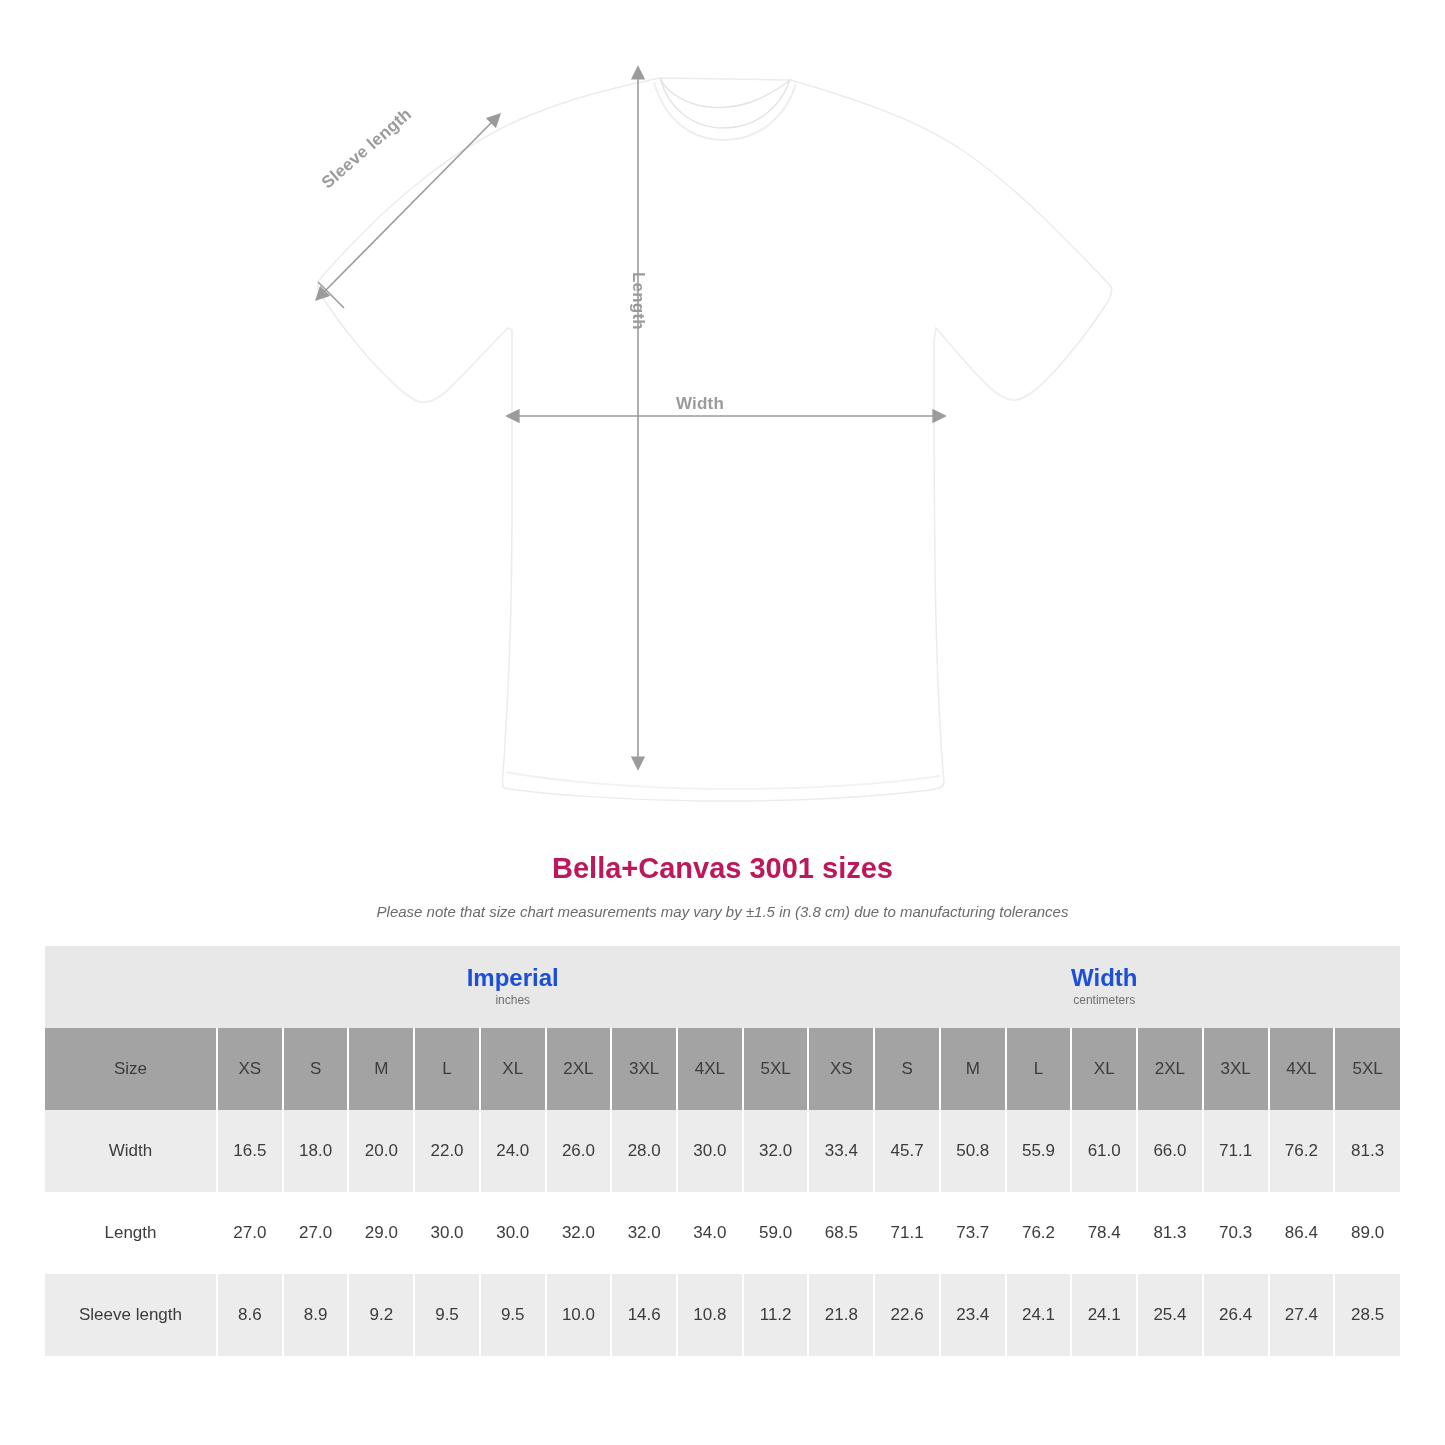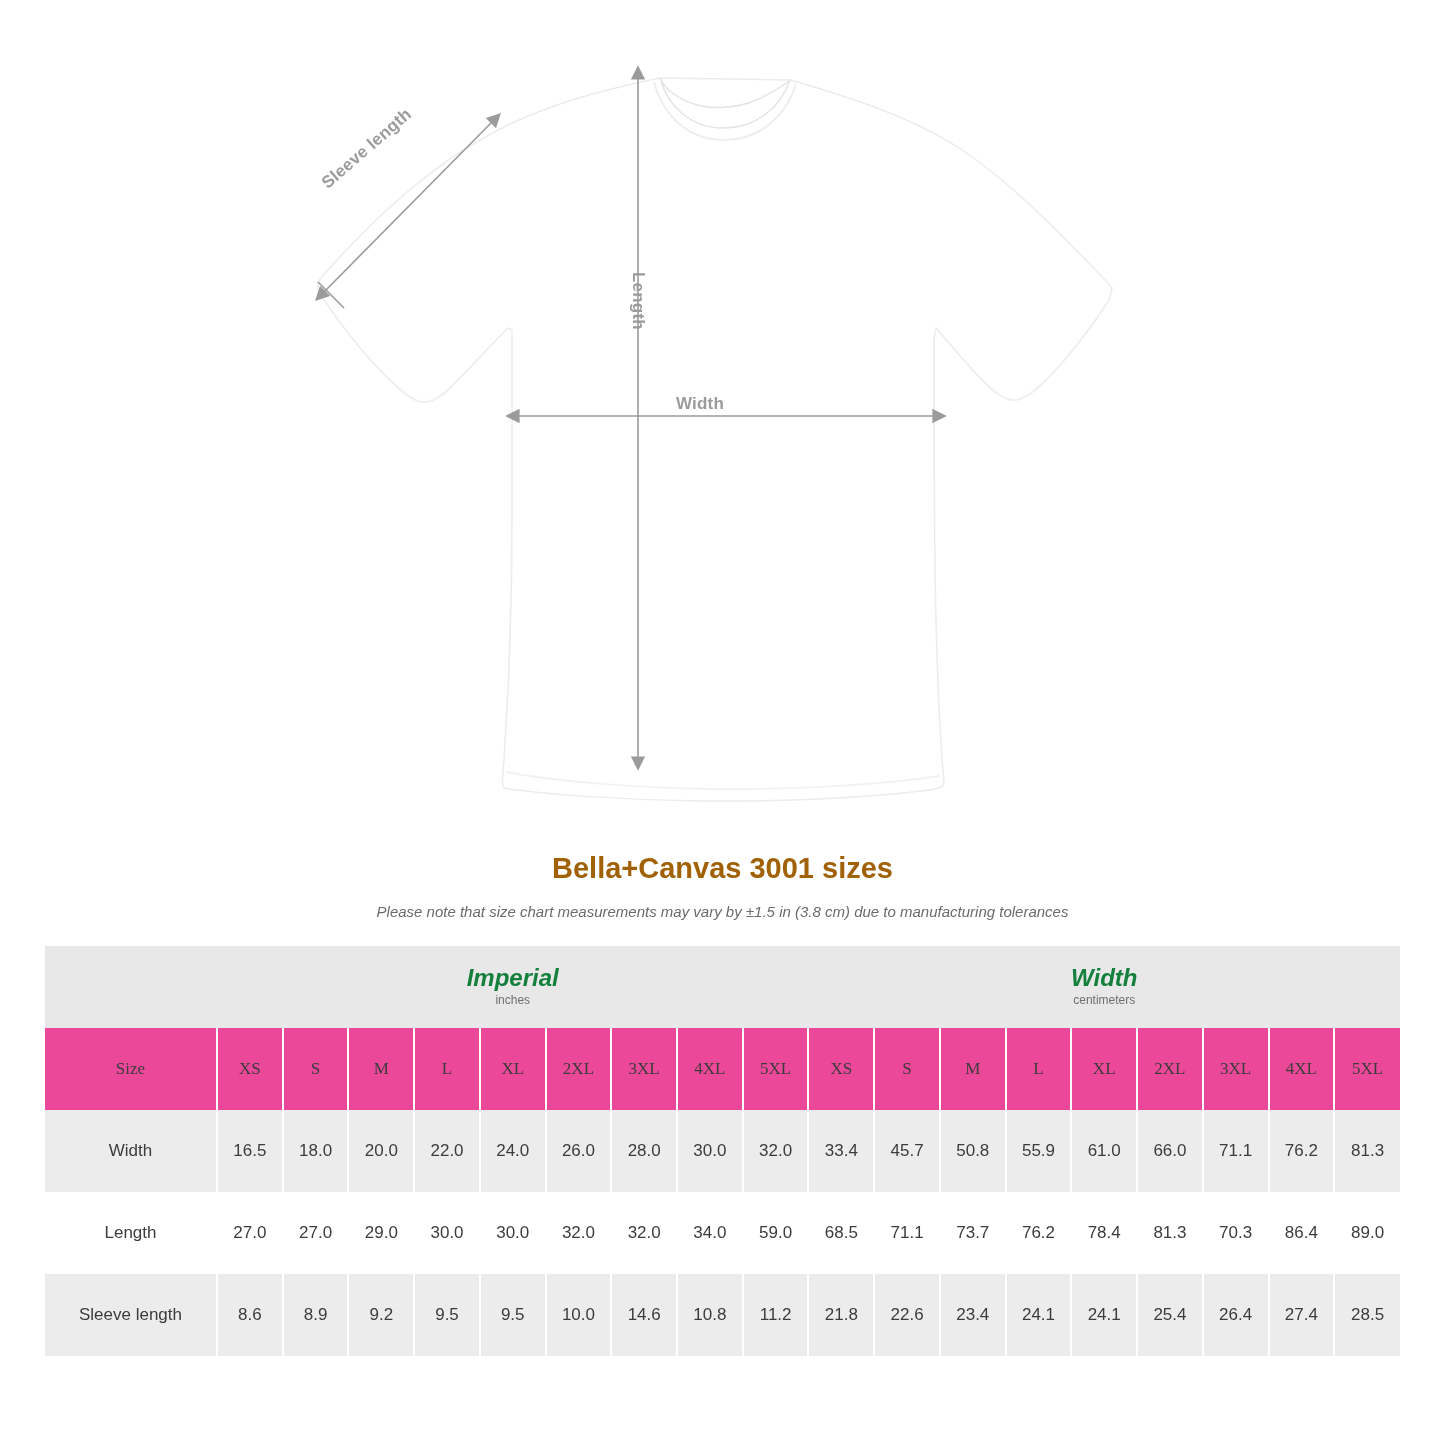--- a/index.html
+++ b/index.html
@@ -57,21 +57,21 @@
   }
 
   
   .title-block {
     text-align: center;
     margin-top: 22px;
   }
   .chart-title {
     font-size: 29px;
     font-weight: bold;
-    color: #a16207;
+    color: #be185d;
     margin: 0;
   }
   .chart-note {
     font-size: 15px;
     font-style: italic;
     color: #6b6b6b;
     margin: 18px 0 0 0;
   }
 
   
@@ -93,42 +93,40 @@
     height: 82px;
     vertical-align: middle;
     font-weight: normal;
   }
   .unit-row td {
     background: #e8e8e8;
     height: 108px;
   }
   .unit-name {
     font-size: 24px;
-    font-style: italic;
-    font-weight: bold;
-    color: #15803d;
+    font-weight: bold;
+    color: #1d4ed8;
     line-height: 1.15;
   }
   .unit-sub {
     font-size: 12px;
     color: #6f6f6f;
     line-height: 1.6;
   }
   .row-head {
     font-weight: bold;
     font-size: 17.5px;
     color: #333;
   }
   .row-white td { background: #ffffff; }
   .row-grey td { background: #ececec; }
   .header-row td {
-    background: #ec4899;
+    background: #a3a3a3;
     font-weight: bold;
     font-size: 17.5px;
-    font-family: Liberation Serif, serif;
   }
   .col-label { width: 172px; }
   .vline {
     border-left: 2px solid #ffffff;
   }
 </style>
 </head>
 <body>
 
 <div class="page">

